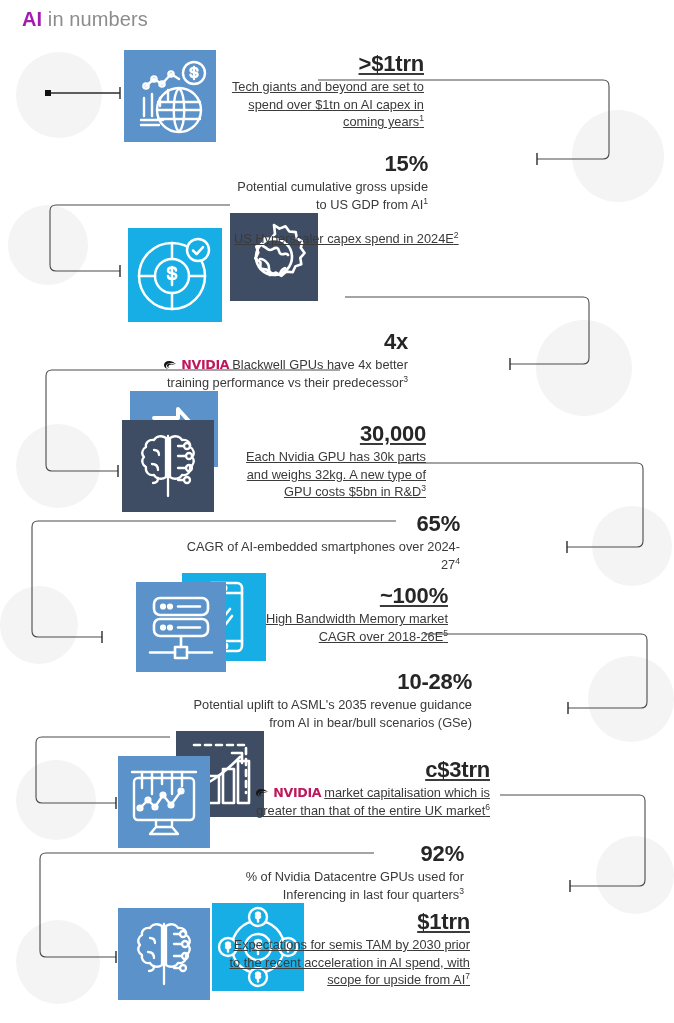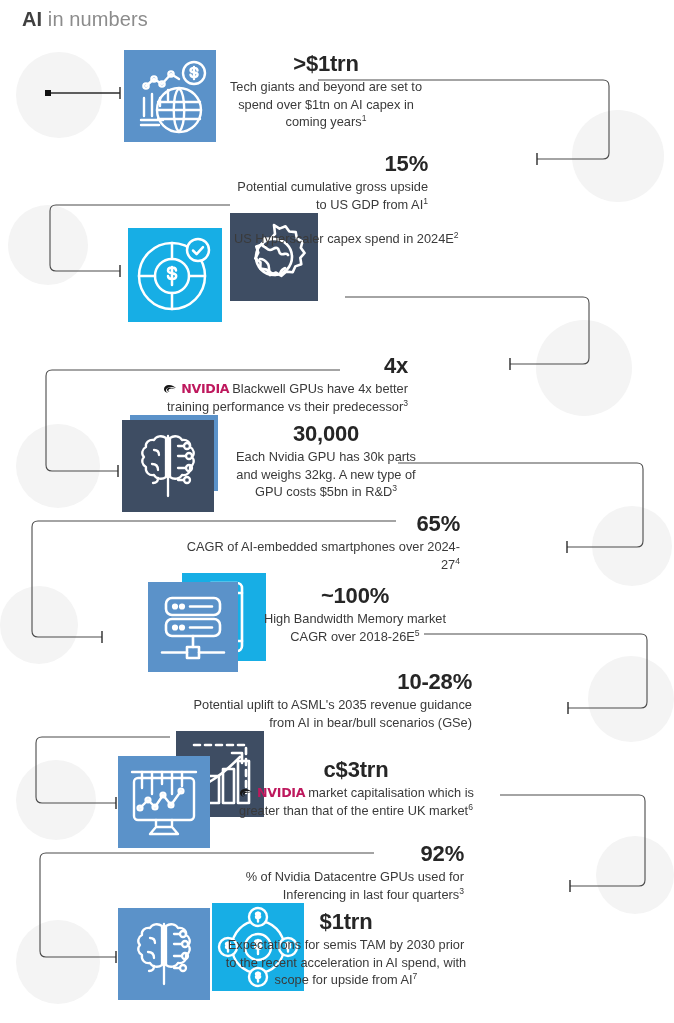--- a/index.html
+++ b/index.html
@@ -16,30 +16,30 @@
 
   
   svg.wires { position:absolute; left:0; top:0; width:674px; height:1023px; z-index:1; pointer-events:none; }
   svg.wires path, svg.wires line { fill:none; stroke:#4a4a4a; stroke-width:1.1; }
   svg.wires .cap { stroke:#2b2b2b; stroke-width:1.4; }
   .dot { position:absolute; width:6px; height:6px; background:#111; z-index:2; }
 
   
   #title { position:absolute; left:22px; top:8px; z-index:5;
            font-size:20px; font-weight:400; color:#8c8c8c; letter-spacing:.1px; }
-  #title .ai { color:#404040; font-weight:700;margin-top:44px; }
+  #title .ai { color:#a21caf; font-weight:700;margin-top:44px; }
 
   
   .entry { position:absolute; z-index:4; display:flex; align-items:flex-start; }
   .entry.left  { flex-direction:row; }
   .entry.right { flex-direction:column; }
   .icon { flex:none; display:flex; align-items:center; justify-content:center; }
   .icon svg { display:block; }
   .txt { padding-top:2px; }
-  .entry.left  .txt { margin-left:12px; text-align:center; }
+  .entry.left  .txt { margin-left:12px; text-align:right;text-decoration:underline; }
   .entry.right .txt { margin-right:10px; text-align:right; }
   .stat { font-size:22px; font-weight:700; color:#262626; line-height:1.05;
           margin-bottom:3px; letter-spacing:-.2px; }
   .desc { font-size:12.8px; line-height:1.37; color:#3a3a3a; }
   .desc sup { font-size:8.6px; vertical-align:super; line-height:0; }
 
   
   .nv { display:inline-flex; align-items:center; vertical-align:-2px; margin-right:3px; }
   .nv .mark { width:17px; height:12px; margin-right:2px; }
   .nv .word { font-size:12.6px; font-weight:700; color:#be185d; letter-spacing:-.3px;
@@ -167,21 +167,21 @@
         </g>
       </svg>
     </div>
     <div class="txt">
       <div class="desc" style="white-space:nowrap;">
         <span>US Hyperscaler capex spend in 2024E</span><sup>2</sup>
       </div>
     </div>
   </div>
 
-  <div class="entry right" style="left:130px;top:328px;margin-top:24px;">
+  <div class="entry right" style="left:130px;top:328px;">
     <div class="txt" style="width:278px;">
       <div class="stat">4x</div>
       <div class="desc">
         <span class="nv">
           <svg class="mark" viewBox="0 0 26 18">
             <path d="M3 9.4c0-3.6 3.2-6.4 7.6-6.4 4.8 0 8.6 2.4 10.8 4.4-2.6-1.1-5.2-1.6-7.4-1.6-4.6 0-7.8 2-7.8 5 0 2 1.4 3.4 3.6 4.2C5.8 14.6 3 12.4 3 9.4z" fill="#161616"></path>
             <path d="M11.2 6.6c3.4 0 6.6 1.2 8.8 2.6-1.7-.5-3.5-.8-5-.8-3.2 0-5.2 1.2-5.2 2.9 0 1.1.9 1.9 2.2 2.4-2.6-.3-4.4-1.6-4.4-3.4 0-2.1 1.6-3.7 3.6-3.7z" fill="#161616"></path>
           </svg>
           <span class="word">NVIDIA</span>
         </span><span>Blackwell GPUs have 4x better training performance vs their predecessor</span><sup>3</sup>
@@ -237,21 +237,21 @@
           <rect x="24" y="10" width="36" height="68" rx="5"></rect>
           <path d="M24 20h36M24 68h36"></path>
           <circle cx="42" cy="15" r="2.2"></circle>
           <rect x="39" y="71" width="6" height="4" rx="1"></rect>
           <path d="M32 56l16-20M40 56l10-13"></path>
         </g>
       </svg>
     </div>
   </div>
 
-  <div class="entry left" style="left:104px;top:582px;padding-left:44px;">
+  <div class="entry left" style="left:92px;top:582px;padding-left:44px;">
     <div class="icon">
       <svg width="90" height="90" viewBox="0 0 90 90">
         <rect width="90" height="90" fill="#5b92c9"></rect>
         <g fill="none" stroke="#fff" stroke-width="2.6" stroke-linecap="round" stroke-linejoin="round">
           <rect x="18" y="16" width="54" height="17" rx="6"></rect>
           <rect x="18" y="37" width="54" height="17" rx="6"></rect>
           <circle cx="27" cy="24.5" r="1.8" fill="#fff"></circle>
             <circle cx="34" cy="24.5" r="1.8" fill="#fff"></circle>
           <circle cx="27" cy="45.5" r="1.8" fill="#fff"></circle>
             <circle cx="34" cy="45.5" r="1.8" fill="#fff"></circle>

